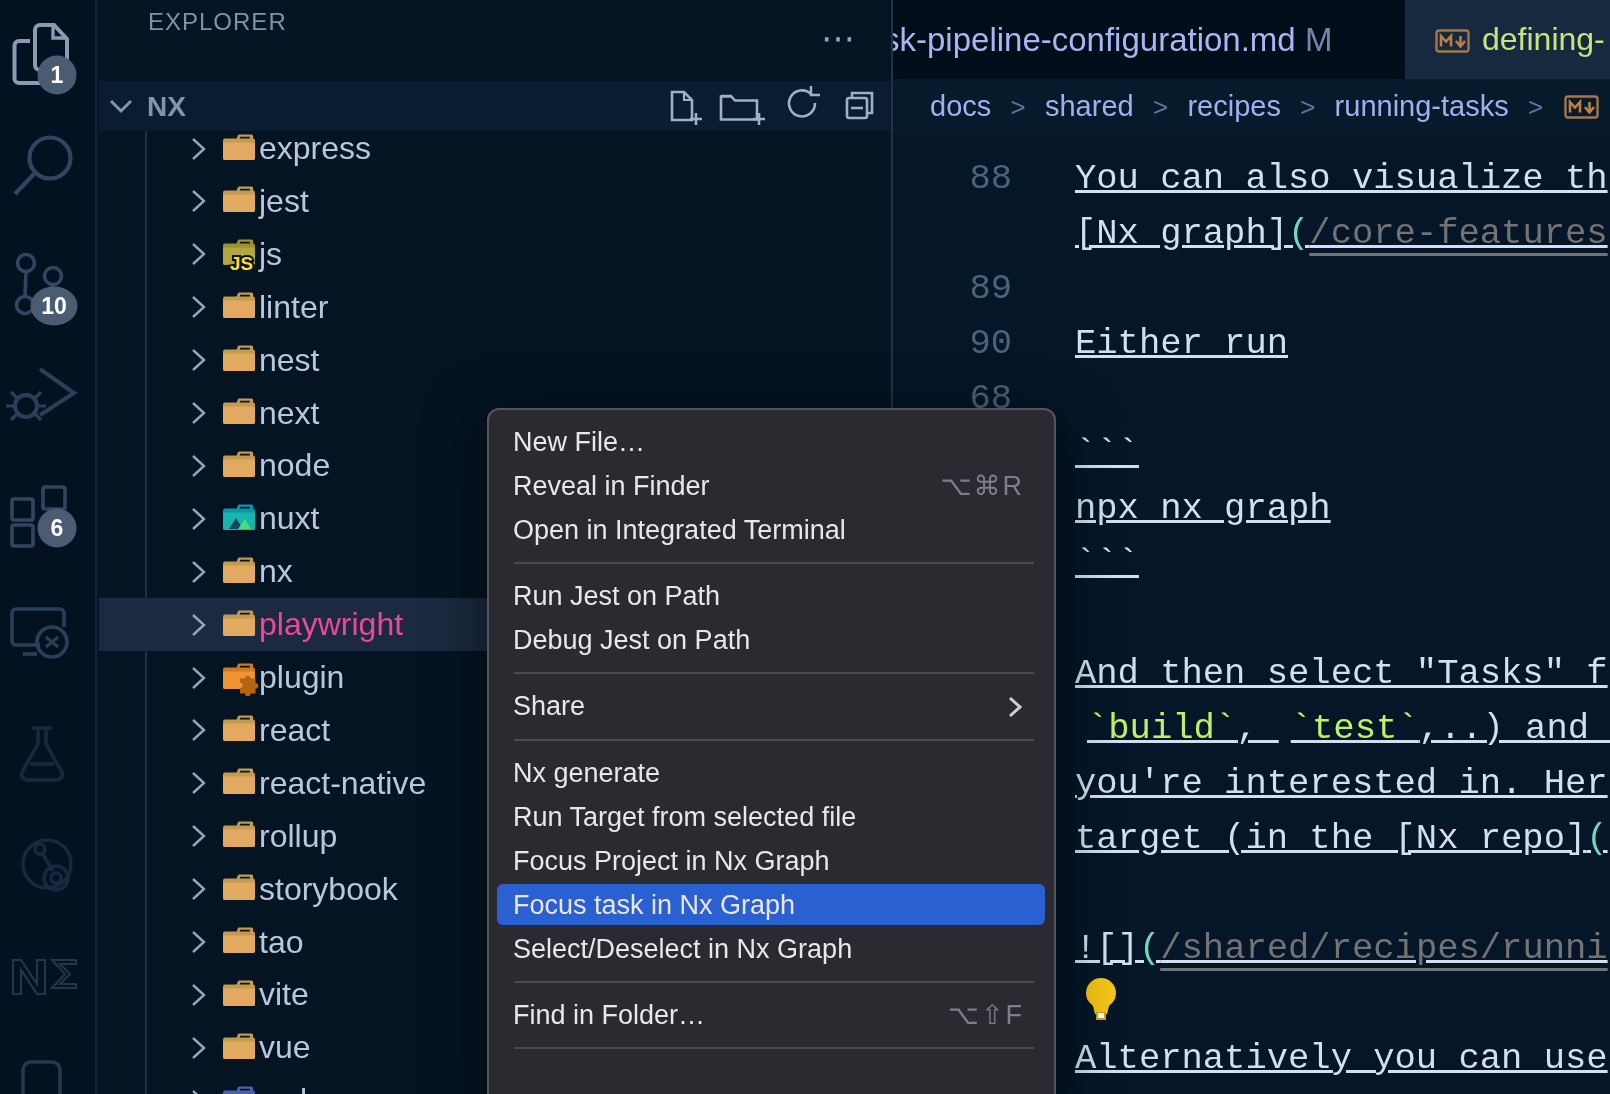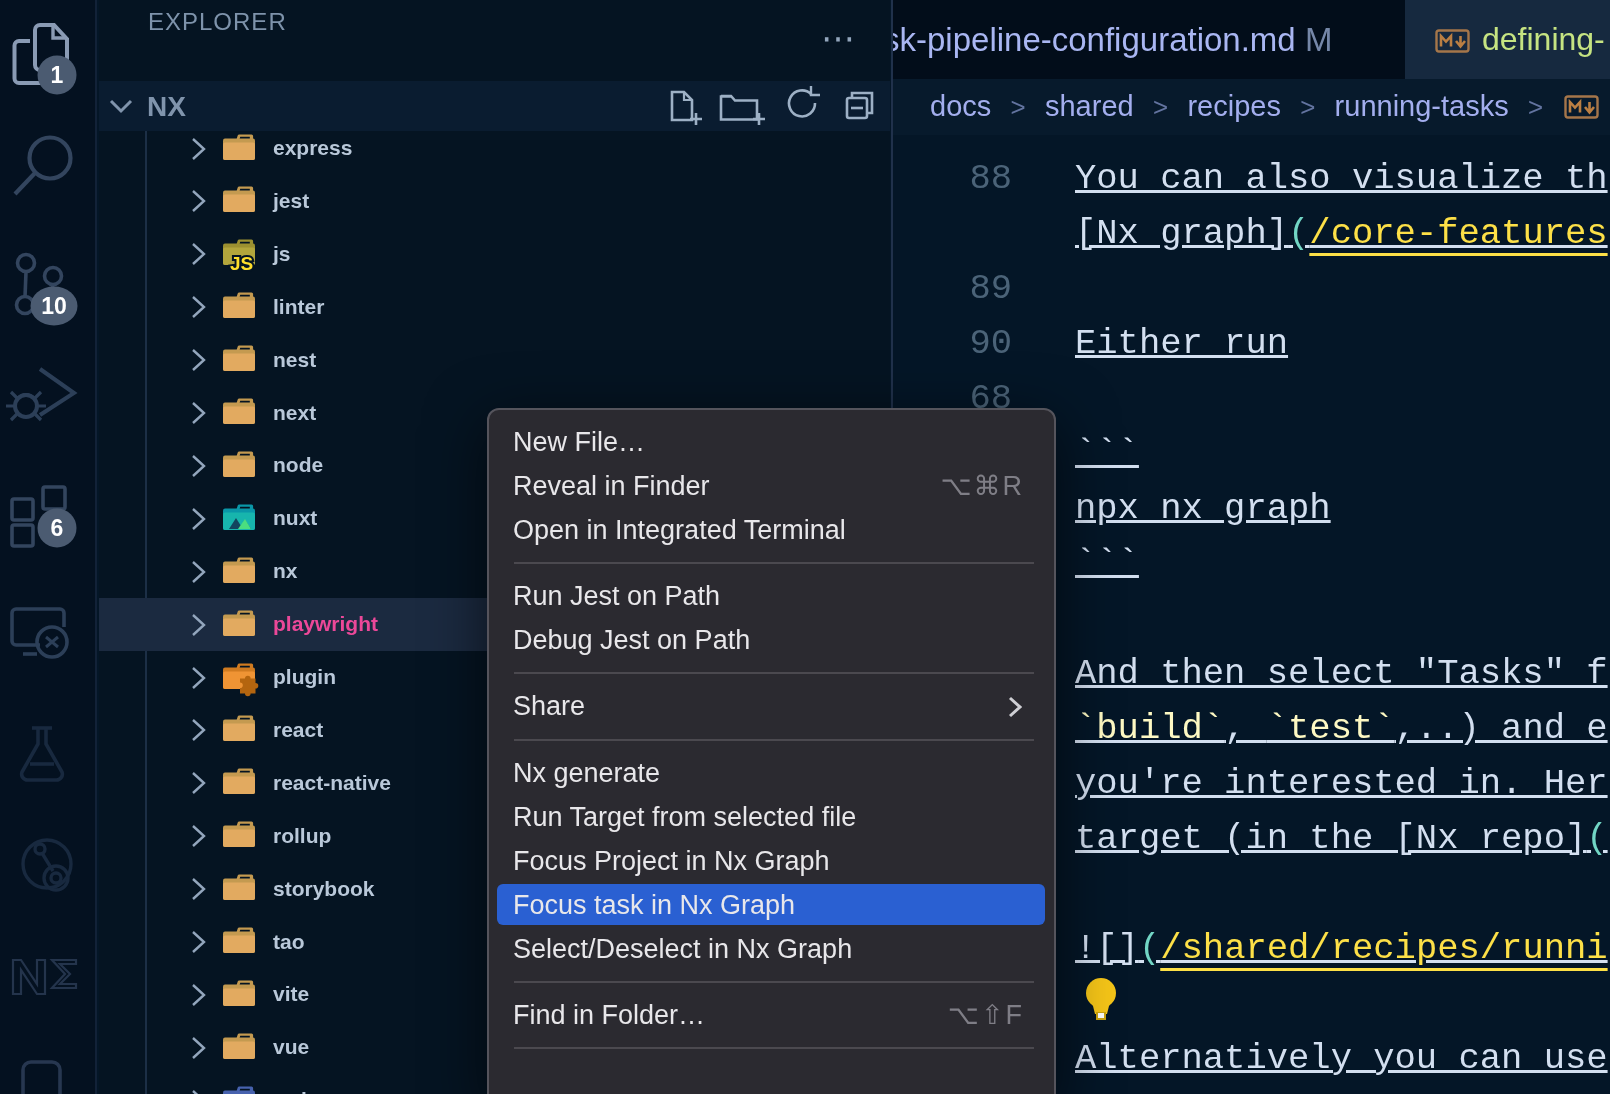--- a/index.html
+++ b/index.html
@@ -14,22 +14,22 @@
 
   
   #sidebar { left:99px; top:0; width:791px; height:1094px; background:#051422; }
   #exptitle { left:49px; top:8px; color:#7e93ab; font-size:24px; letter-spacing:1px; }
   #expdots { left:722px; top:18px; color:#93a6bd; font-size:34px; letter-spacing:3px; }
   #nxheader { left:0px; top:81px; width:791px; height:50px; background:#0a1c30; z-index:5; }
   #nxheader .nxlabel { position:absolute; left:48px; top:10px; color:#8094ac; font-size:28px; font-weight:bold; }
   .treerow { left:0; width:791px; height:53px; }
   .treerow .chev { position:absolute; left:86px; top:12px; }
   .treerow .ficon { position:absolute; left:122px; top:11px; overflow:visible; }
-  .treerow .fname { position:absolute; left:174px; top:50%; transform:translateY(-50%);
-                    color:#b9c8d9; font-size:21px;font-weight:bold; }
+  .treerow .fname { position:absolute; left:160px; top:50%; transform:translateY(-50%);
+                    color:#b9c8d9; font-size:32px; }
   .treerow.sel { background:#1b2a40; }
   .treerow.sel .fname { color:#ec4899; }
   #guide { left:46px; top:131px; width:2px; height:963px; background:#1c2f46; }
 
   
   #editor { left:891px; top:0; width:719px; height:1094px; background:#041627;
             border-left:2px solid #20314b; overflow:hidden; }
   #tabbar { left:0; top:0; width:719px; height:79px; background:#020d1a; }
   #tab2 { left:512px; top:0; width:207px; height:79px; background:#16293f; }
   #tab1text { left:-10px; top:21px; color:#a9b6f2; font-size:33px; white-space:pre; }
@@ -39,23 +39,23 @@
             color:#a3aeee; font-size:29px; }
   #crumbs .sep { color:#6374a0; font-family:"Liberation Mono",monospace; font-size:26px; margin:0 11px; }
   #crumbtext { left:37px; top:11px; white-space:pre; }
 
   #code { left:0; top:0; width:719px; height:1094px; overflow:hidden; }
   .cl { position:absolute; left:0; width:719px; height:55px; line-height:55px;
         font-family:"Liberation Mono", monospace; font-size:35.5px; color:#d3dff0;
         white-space:pre; }
   .cl .num { position:absolute; right:600px; width:100px; text-align:right; color:#4b6378; }
   .cl .txt { position:absolute; left:182px;text-decoration:underline; }
-  .pink { color:#fde047; text-decoration:underline; text-decoration-thickness:3px; text-underline-offset:10px; }
+  .pink { color:#737373; text-decoration:underline; text-decoration-thickness:3px; text-underline-offset:10px; }
   .teal { color:#72d6c5; }
-  .lime { color:#fef9c3; }
+  .lime { color:#bef264;margin-left:12px; }
 
   
   #menu { left:487px; top:408px; width:569px; height:700px; background:#2b2a30;
           border:2px solid #55545c; border-radius:12px; z-index:20;
           box-shadow:0 14px 60px rgba(0,0,0,0.6); padding-top:10px; overflow:hidden; }
   .mi { position:relative; height:44.1px; line-height:44.1px; color:#e8e7ea; font-size:27px; }
   .mi .lab { position:absolute; left:24px; }
   .mi .kbd { position:absolute; right:30px; color:#7f7e86; letter-spacing:2px; }
   .mi.hl::before { content:""; position:absolute; left:8px; right:9px; top:1px; bottom:2px;
                    background:#2a60d2; border-radius:6px; }

